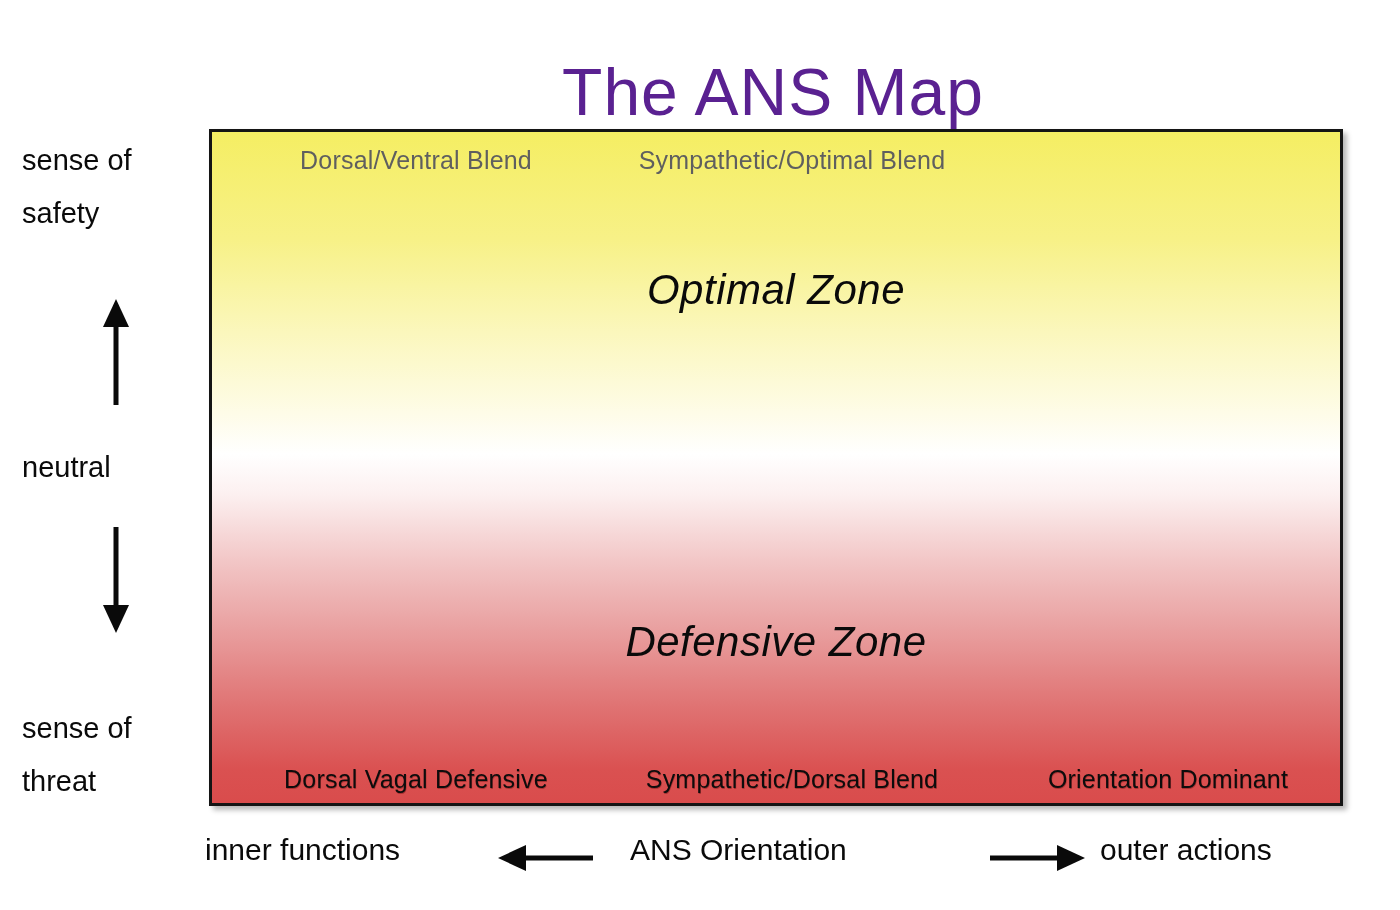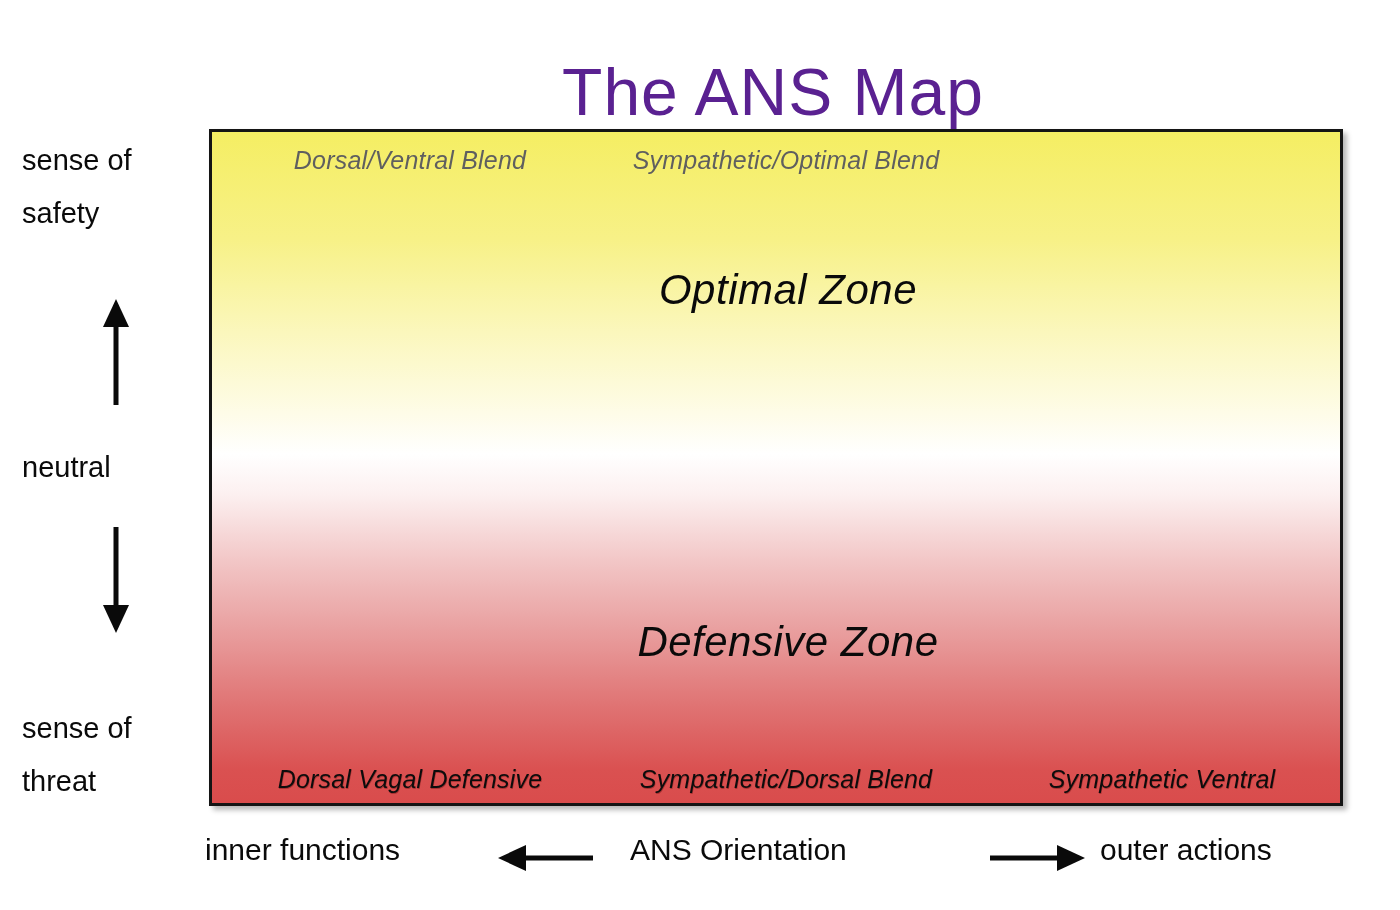--- a/index.html
+++ b/index.html
@@ -44,43 +44,41 @@
       #ffffff 48%,
       #fcf0f0 54%,
       #f2c6c6 64%,
       #e9a0a0 74%,
       #e07575 85%,
       #da5151 95%,
       #d94c4c 100%);
   }
   .label-row {
     position: absolute;
-    left: 10px;
+    left: 16px;
     width: 100%;
     display: grid;
     grid-template-columns: 1fr 1fr 1fr;
-    font-style: italic;
   }
   .label-row > div {
     text-align: center;
     font-size: 25px;
     letter-spacing: 0.2px;
   }
   .row-top { top: 14px; color: #5f5f5f; }
   .row-bottom { bottom: 9px; color: #0c0c0c; text-shadow: 0.5px 0.5px 0.5px rgba(80,0,0,0.35); }
   .zone {
     position: absolute;
     left: 0;
     width: 100%;
     text-align: center;
     font-style: italic;
     font-size: 42px;
     color: #0a0a0a;
     letter-spacing: 0.5px;
-    padding-left: 12px;
   }
   .zone-optimal { top: 134px; }
   .zone-defensive { top: 486px; }
   
   .yaxis-label {
     position: absolute;
     left: 22px;
     width: 182px;
     text-align: left;
     font-size: 29px;
@@ -153,21 +151,21 @@
       <div>Sympathetic/Optimal Blend</div>
     </div>
 
     <div class="zone zone-optimal">Optimal Zone</div>
 
     <div class="zone zone-defensive">Defensive Zone</div>
 
     <div class="label-row row-bottom">
       <div>Dorsal Vagal Defensive</div>
       <div>Sympathetic/Dorsal Blend</div>
-      <div>Sympathetic Ventral</div>
+      <div>Orientation Dominant</div>
     </div>
 
   </div>
 
   <div class="xaxis-label xlab-left">inner functions</div>
 
   <div class="h-arrow h-arrow-left">
     <svg width="95" height="34" viewBox="0 0 95 34">
       <polygon points="0,17 28,4 28,30" fill="#0a0a0a"></polygon>
       <rect x="24" y="14.5" width="71" height="5" fill="#0a0a0a"></rect>

